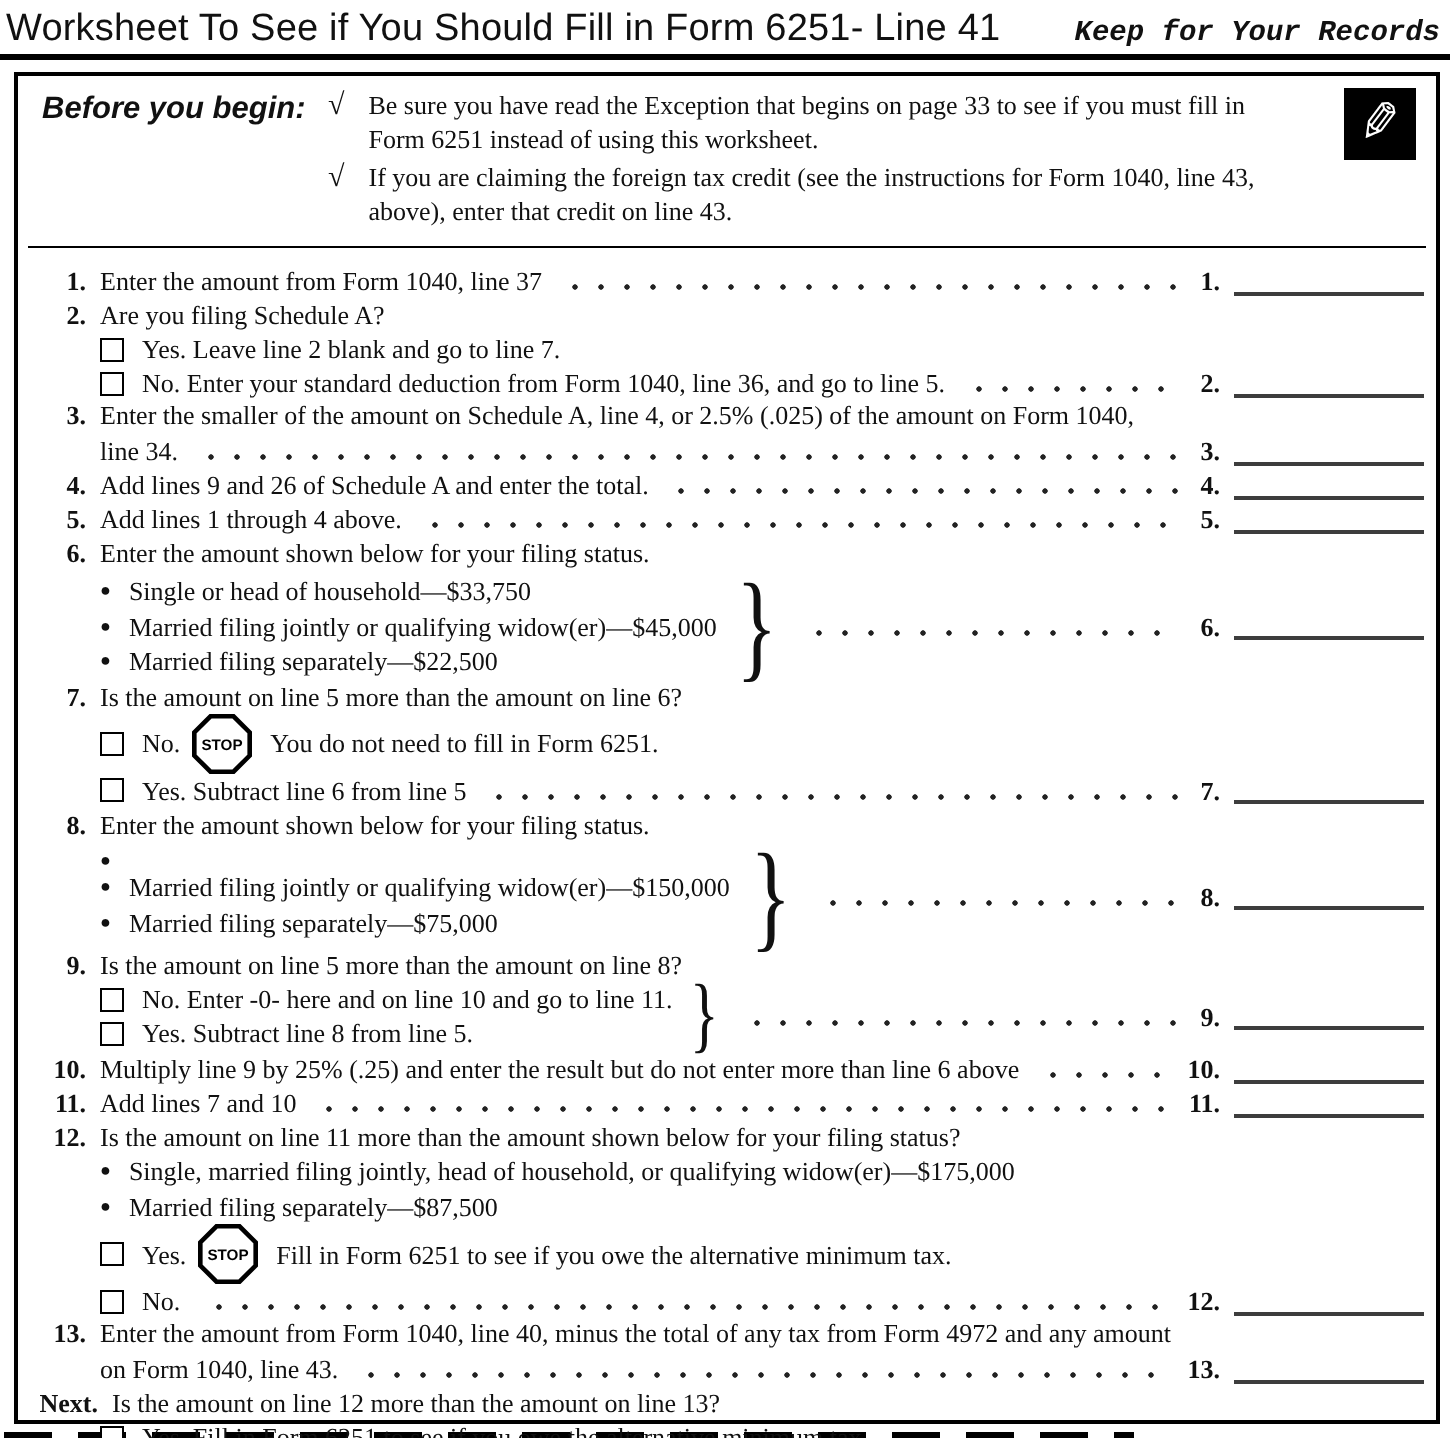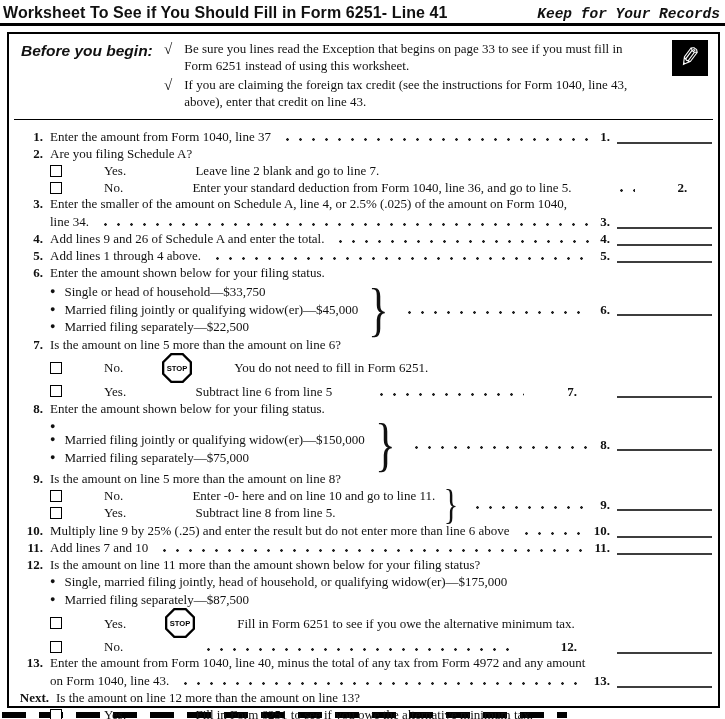--- a/index.html
+++ b/index.html
@@ -5,21 +5,21 @@
   html,body{margin:0;padding:0;background:#fff;}
   body{
     width:725px;height:719px;overflow:hidden;
     font-family:"Liberation Serif", serif;
     color:#111;font-size:13px;
     -webkit-font-smoothing:antialiased;
   }
   
   .hdr{display:flex;justify-content:space-between;align-items:baseline;
        padding:4px 3px 1px 3px;border-bottom:3px solid #000;}
-  .hdr-title{font-family:"Liberation Sans", sans-serif;font-weight:bold;font-size:16px;letter-spacing:.1px;}
+  .hdr-title{font-family:"Liberation Sans", sans-serif;font-weight:normal;font-size:19px;letter-spacing:.1px;}
   .hdr-keep{font-family:Liberation Mono, monospace;font-style:italic;font-weight:600;font-size:14.5px;padding-right:2px;}
   
   .box{margin:6px 5px 4px 7px;border:2px solid #000;background:#fff;position:relative;height:676px;box-sizing:border-box;}
   
   .before{display:flex;padding:7px 10px 6px 12px;position:relative;}
   .b-label{font-family:"Liberation Sans", sans-serif;font-weight:bold;font-style:italic;font-size:15.5px;width:143px;flex-shrink:0;padding-top:1px;}
   .b-items{width:485px;}
   .b-item{display:flex;margin-bottom:3px;}
   .b-chk{font-size:15px;margin-right:12px;flex-shrink:0;line-height:16px;}
   .b-text{line-height:16.5px;font-size:13px;}
@@ -34,21 +34,21 @@
   .b{font-weight:normal;}
   .txt{white-space:nowrap;}
   .leader{flex:1;height:5px;min-width:20px;align-self:center;margin:6px 10px 0 10px;
           background-image:radial-gradient(circle,#222 1.2px,transparent 1.5px);
           background-size:13px 5px;background-repeat:repeat-x;background-position:left center;}
   .ans{font-weight:bold;flex-shrink:0;margin-right:7px;}
   .blank{width:95px;flex-shrink:0;border-bottom:2px solid #3d3d3d;height:12px;align-self:center;}
   .sub{margin-left:41px;}
   .cb{display:inline-block;width:12px;height:12px;border:1.4px solid #000;background:#fff;
       flex-shrink:0;margin-right:9px;vertical-align:-2px;box-sizing:border-box;}
-  .opt{display:flex;align-items:center;gap:33px;}
+  .opt{display:flex;align-items:center;}
   .stoprow{min-height:24px;}
   .stop{margin:0 9px 0 6px;flex-shrink:0;display:inline-flex;}
   .bul{display:flex;align-items:center;line-height:17.5px;}
   .dot{font-size:9px;margin-right:9px;line-height:1;}
   .grp{flex:1;display:flex;align-items:center;}
   .bullets{flex-shrink:0;}
   .brace{font-family:"Liberation Serif", serif;font-weight:300;line-height:.85;
          transform:scaleX(.72);display:inline-block;margin-left:6px;}
   .brace.big{font-size:60px;}
   .brace.med{font-size:42px;}
@@ -66,21 +66,21 @@
   <span class="hdr-keep">Keep for Your Records</span>
 </div>
 
 <div class="box">
 
   <div class="before">
     <div class="b-label">Before you begin:</div>
     <div class="b-items">
       <div class="b-item">
         <span class="b-chk">√</span>
-        <span class="b-text"><span>Be sure you lines read the </span><span class="b">Exception</span><span> that begins on page 33 to see if you must fill in Form 6251 instead of using this worksheet.</span></span>
+        <span class="b-text"><span>Be sure you have read the </span><span class="b">Exception</span><span> that begins on page 33 to see if you must fill in Form 6251 instead of using this worksheet.</span></span>
       </div>
       <div class="b-item">
         <span class="b-chk">√</span>
         <span class="b-text">If you are claiming the foreign tax credit (see the instructions for Form 1040, line 43, above), enter that credit on line 43.</span>
       </div>
     </div>
     <div class="pencil">
         <span>✎</span>
       </div>
   </div>

